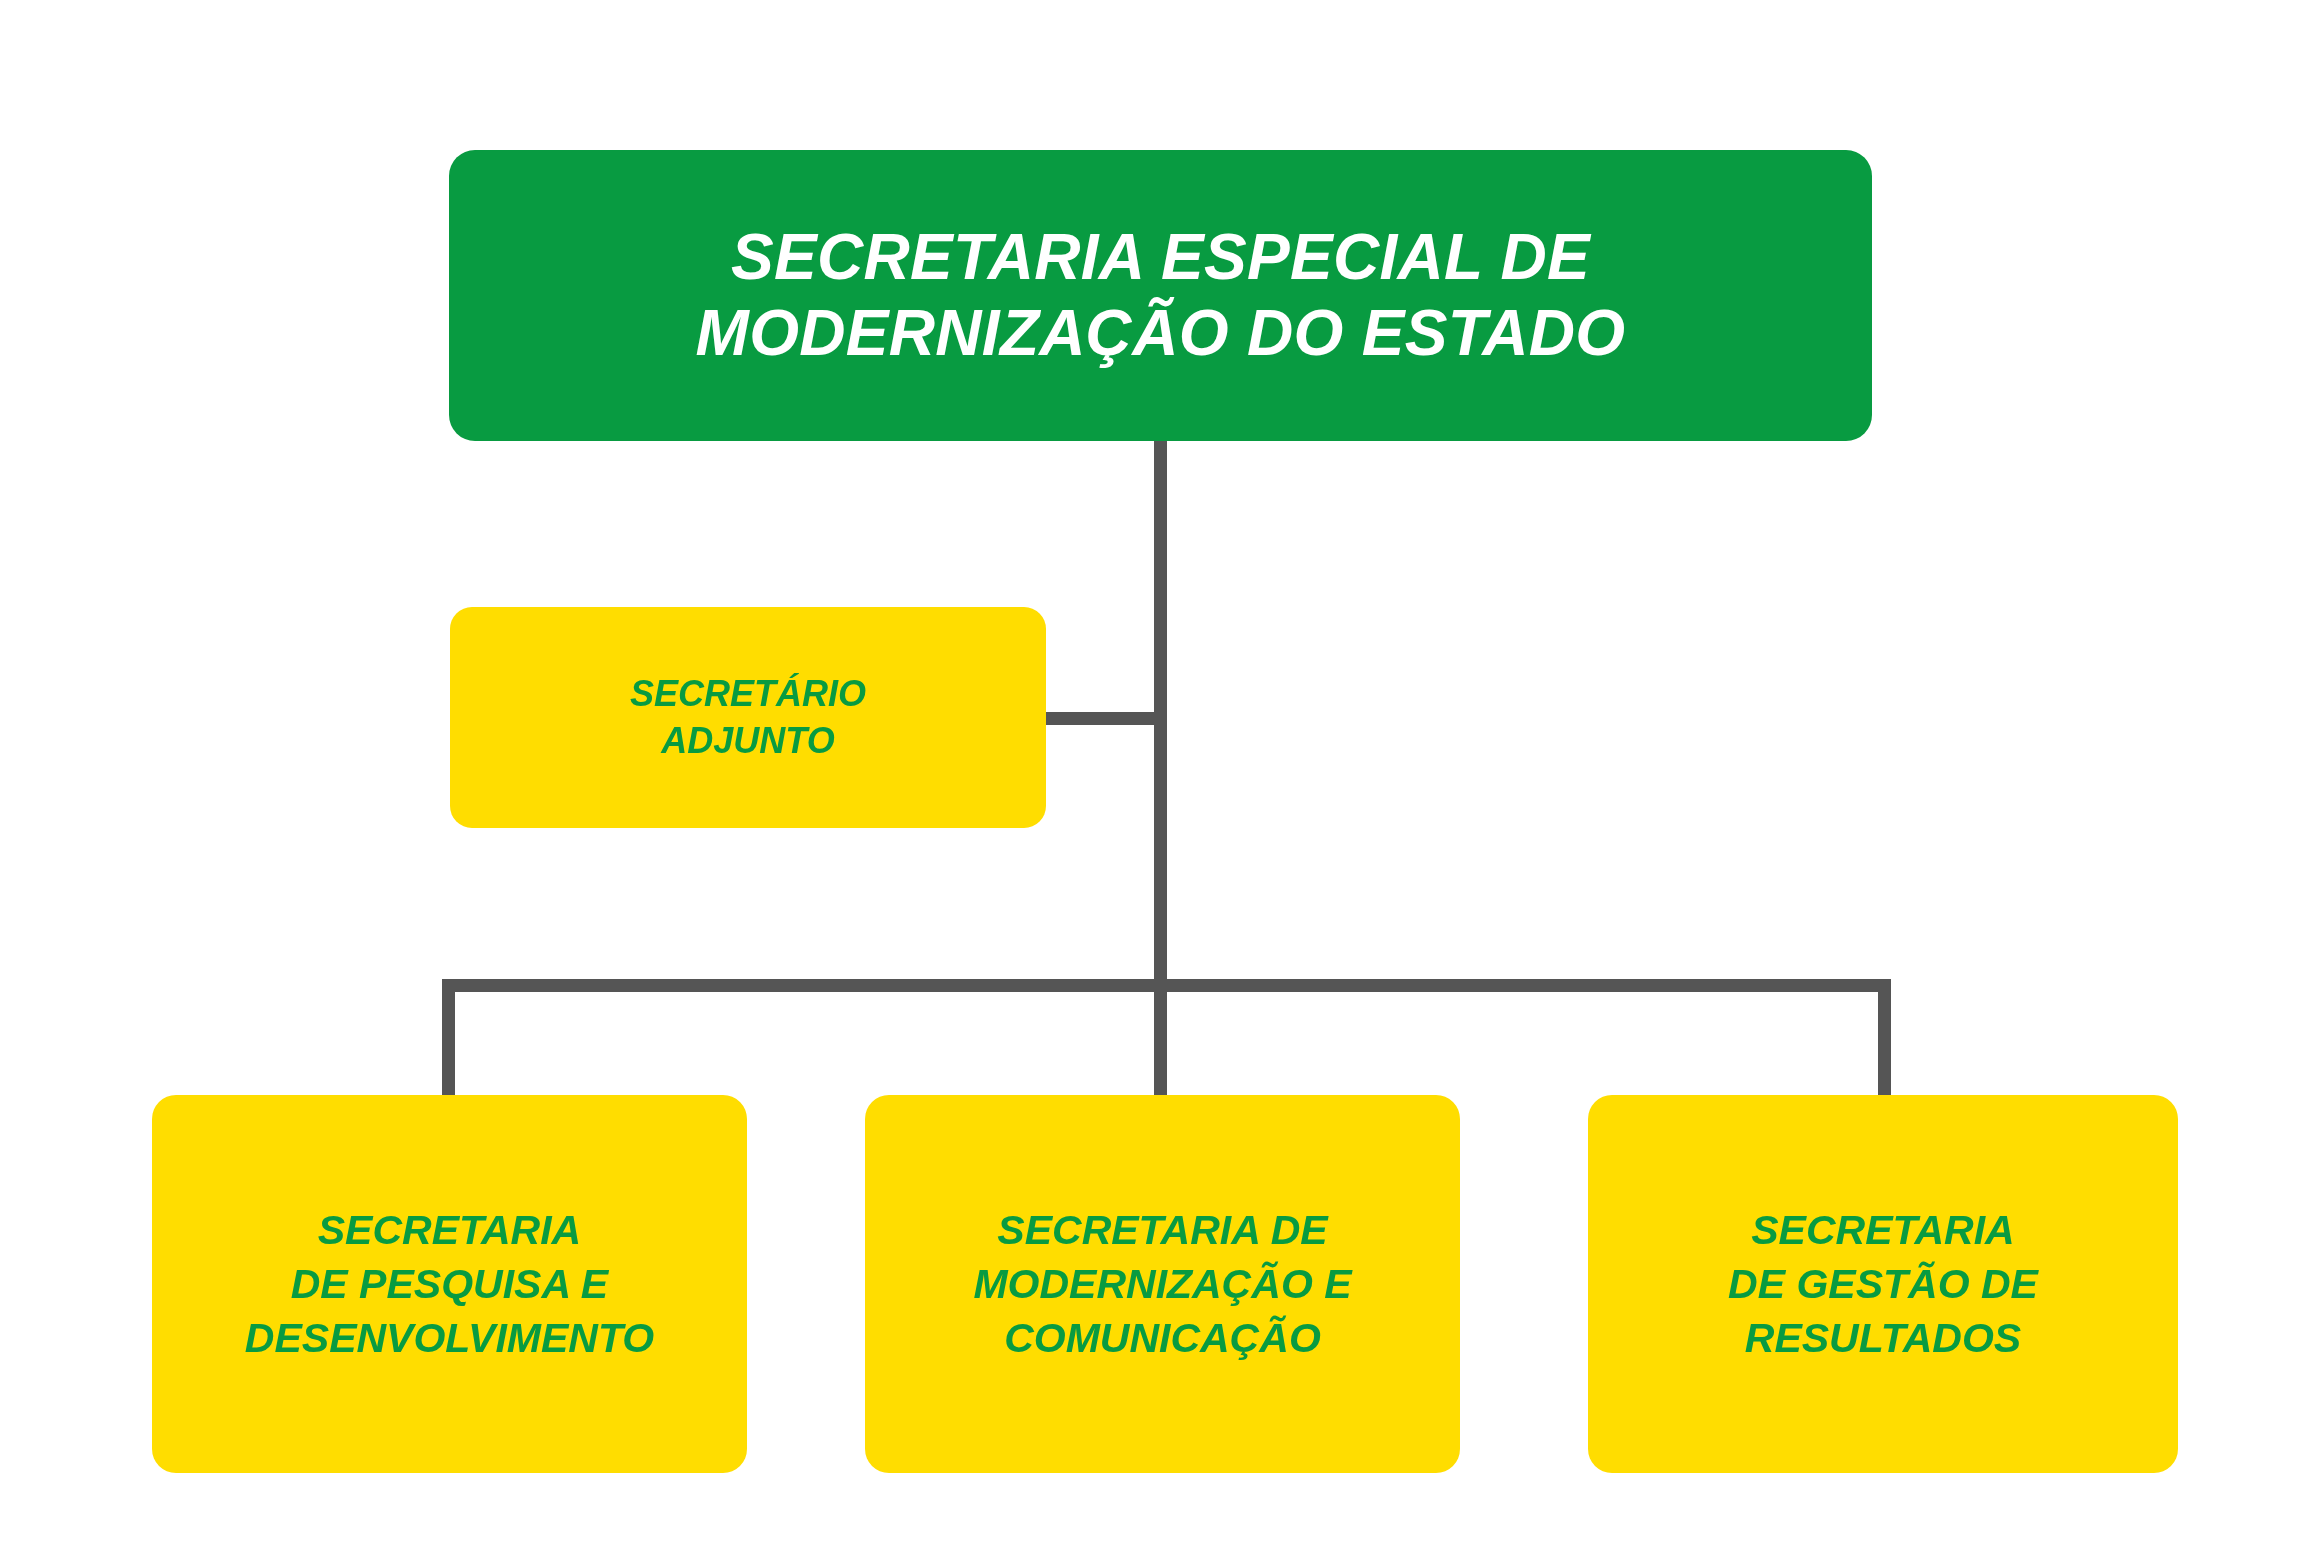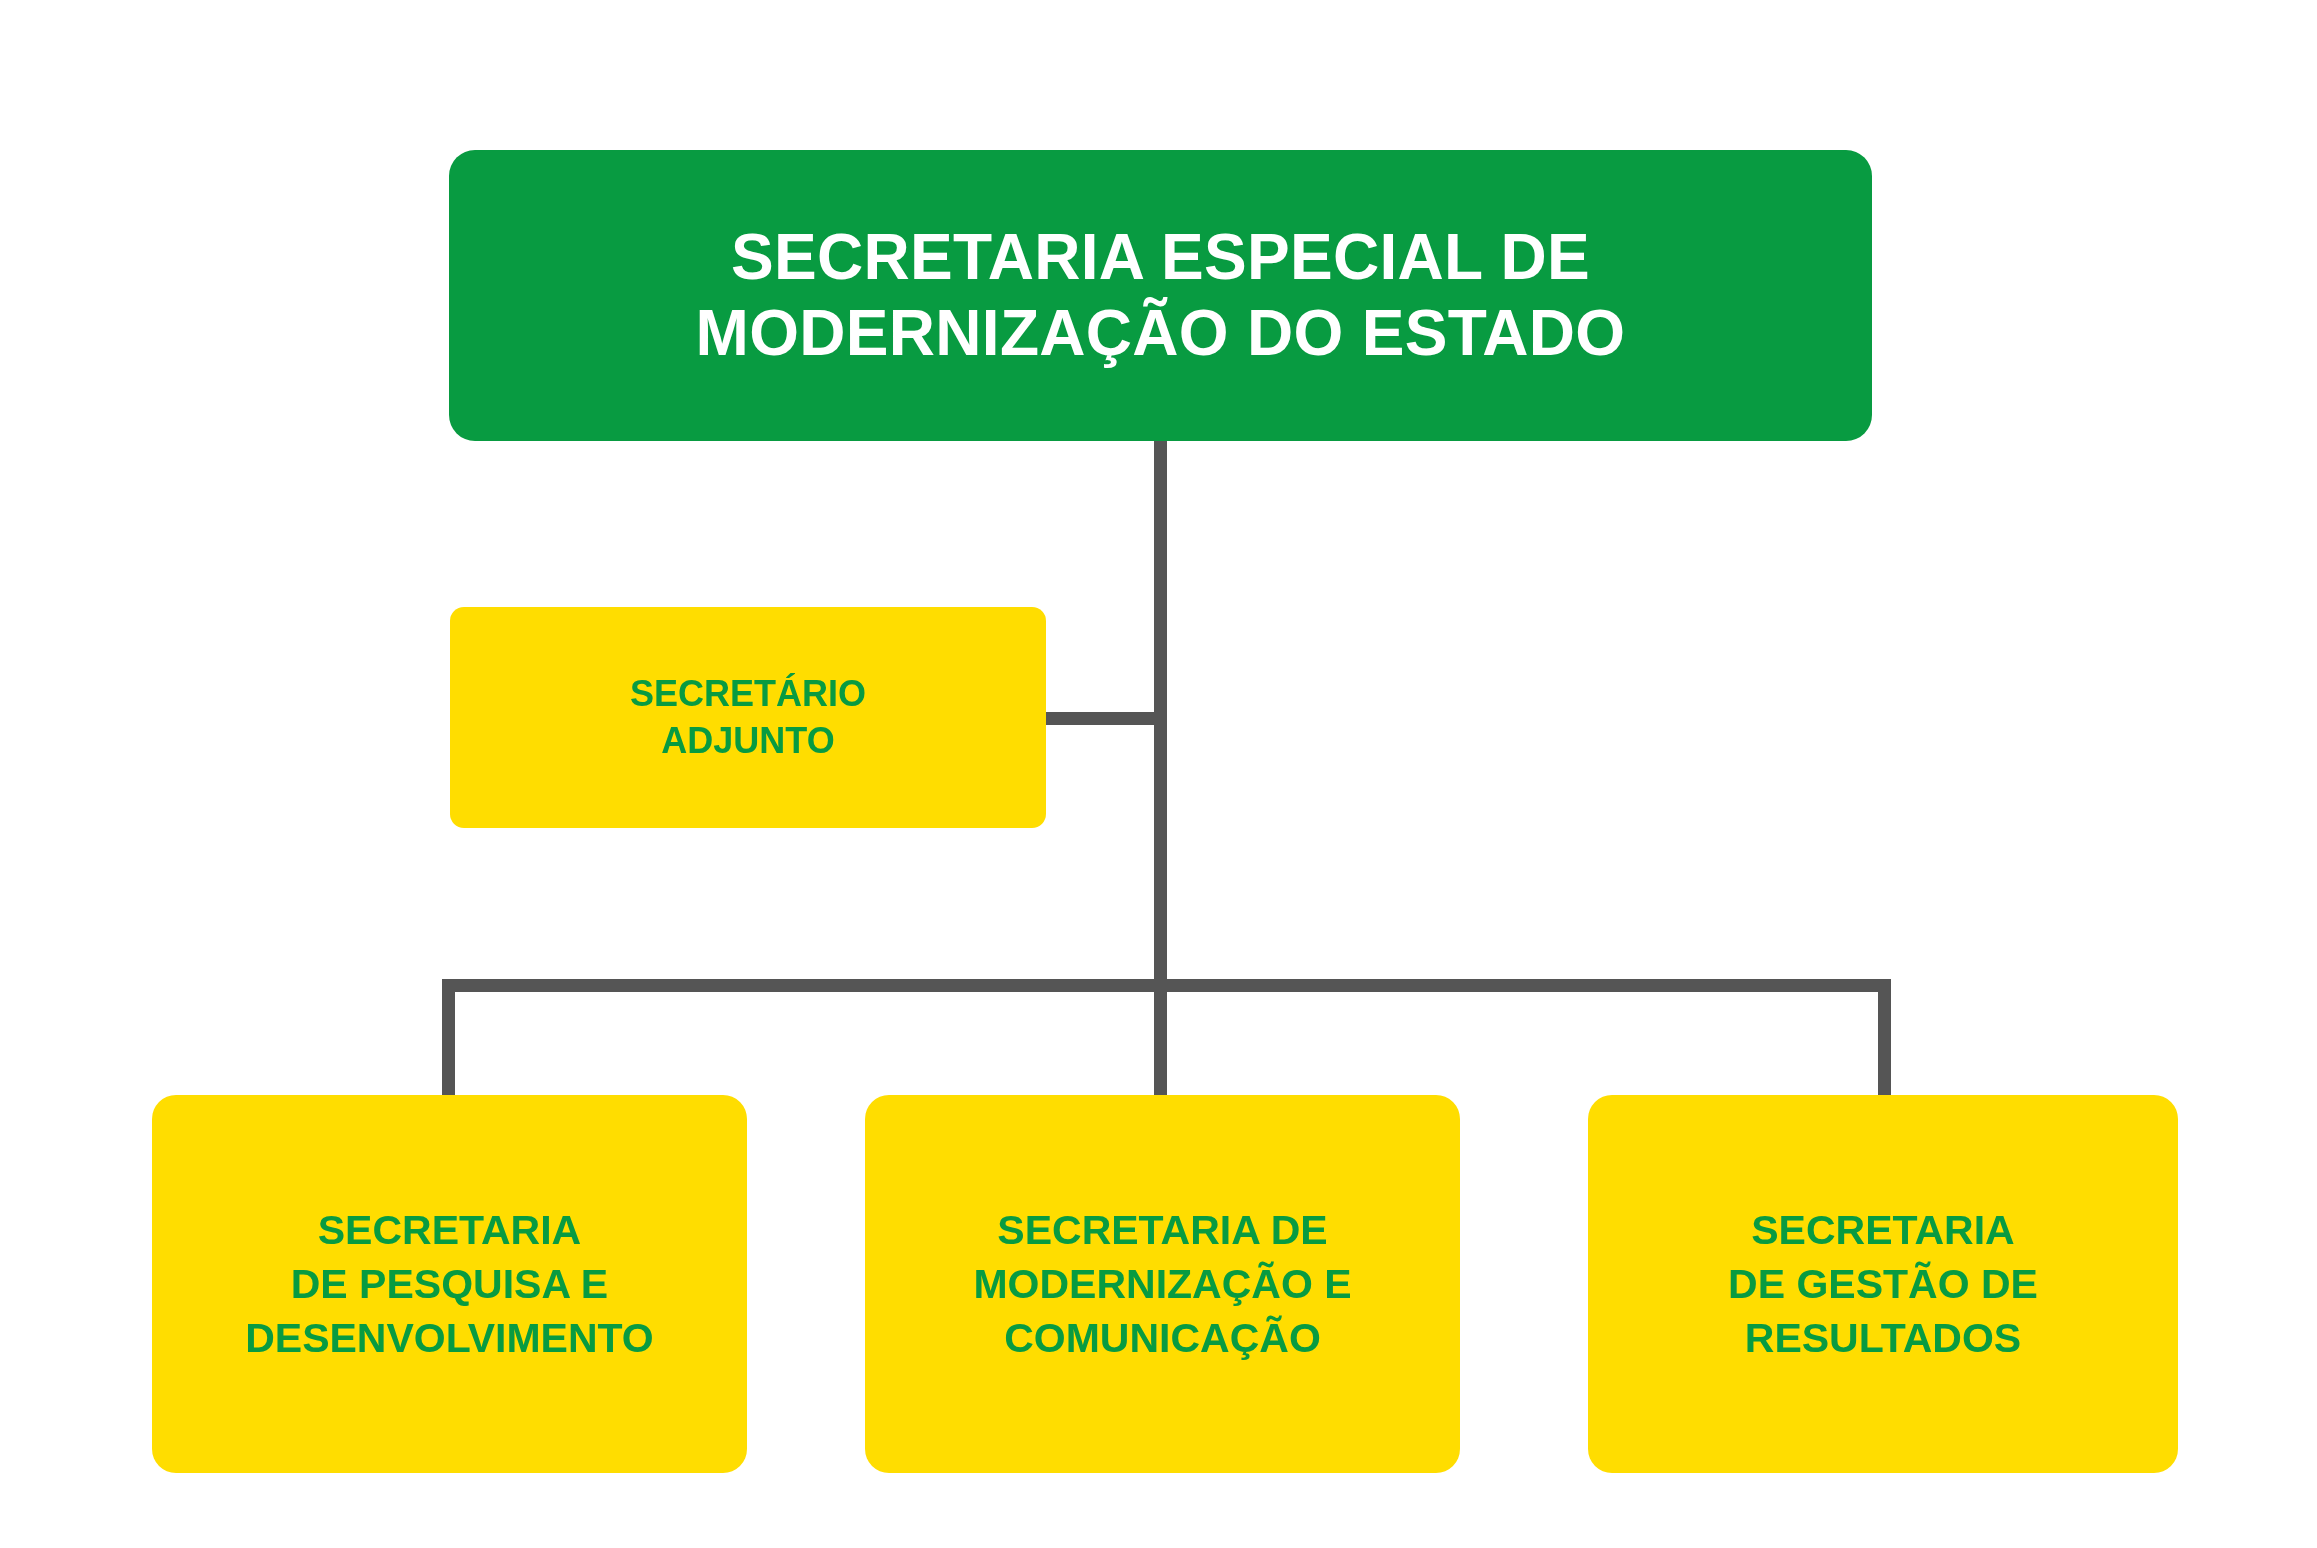--- a/index.html
+++ b/index.html
@@ -24,20 +24,21 @@
     align-items: center;
     justify-content: center;
     text-align: center;
     box-sizing: border-box;
     z-index: 3;
   }
   .node .node-label {
     display: block;
     width: 100%;
     white-space: pre-line;
+    font-style: italic;
   }
   
   #node-root {
     left: 449px;
     top: 150px;
     width: 1423px;
     height: 291px;
     background: #089B41;
     border-radius: 26px;
   }
@@ -48,21 +49,21 @@
     line-height: 1.18;
     letter-spacing: 0.3px;
   }
   
   #node-deputy {
     left: 450px;
     top: 607px;
     width: 596px;
     height: 221px;
     background: #FFDD00;
-    border-radius: 14px;
+    border-radius: 22px;
   }
   #node-deputy .node-label {
     color: #089B41;
     font-size: 36px;
     font-weight: bold;
     line-height: 1.28;
   }
   
   .leaf {
     top: 1095px;

